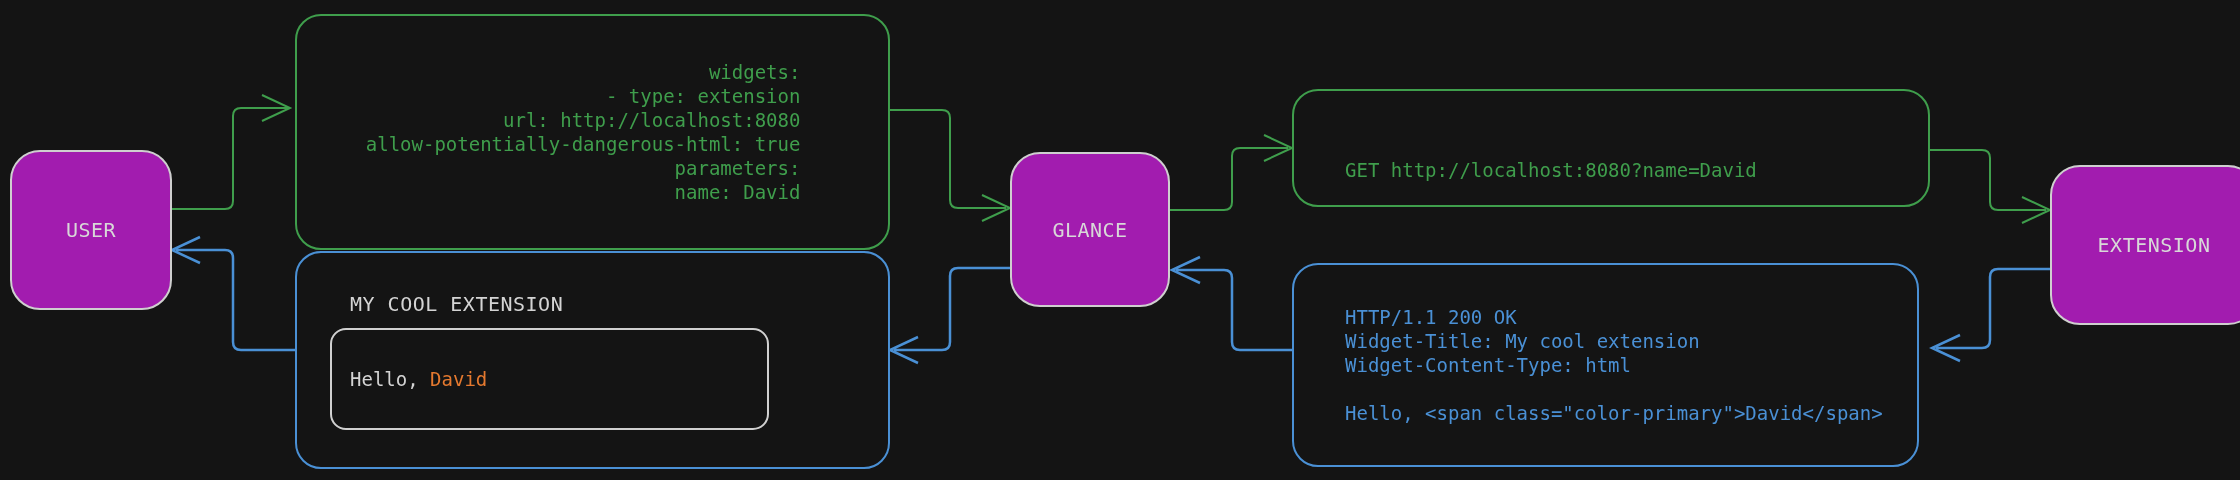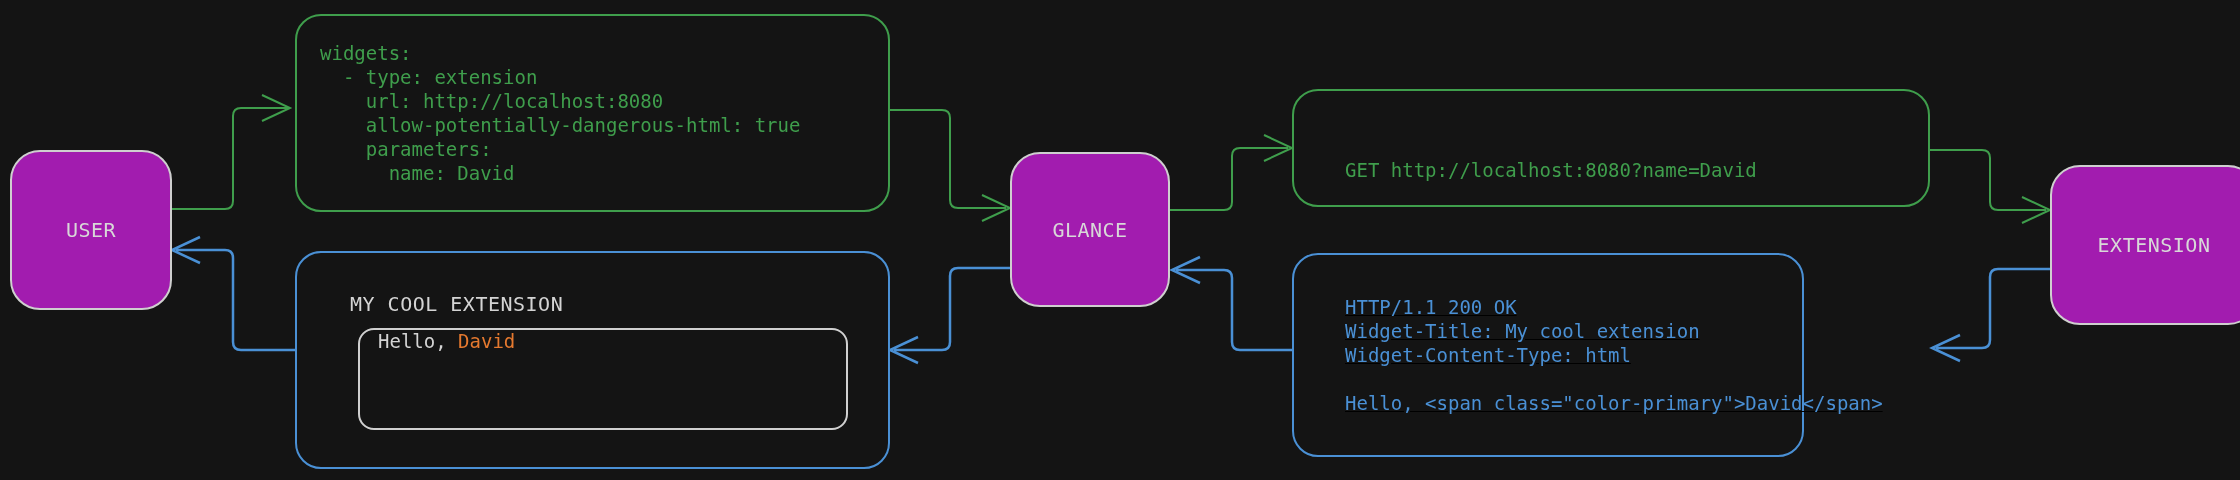--- a/index.html
+++ b/index.html
@@ -47,25 +47,25 @@
     font-family:"DejaVu Sans Mono", monospace;
     font-size:19px;
     line-height:24px;
     white-space:pre;
   }
   .msg-green{ border:2px solid #3f9e4c; }
   .msg-green pre{ color:#3f9e4c; }
   .msg-blue{ border:2px solid #4a90d5; }
   .msg-blue pre{ color:#4a90d5; }
 
-  .msg-config{ left:295px; top:14px; width:595px; height:198px; }
+  .msg-config{ left:295px; top:14px; width:595px; height:236px;text-align:right; }
   .msg-config pre{ padding-left:23px; }
   .msg-request{ left:1292px; top:89px; width:638px; height:118px; }
   .msg-request pre{ padding-left:51px;margin-top:44px; }
-  .msg-response{ left:1292px; top:253px; width:512px; height:204px;text-decoration:underline; }
+  .msg-response{ left:1292px; top:263px; width:627px; height:204px; }
   .msg-response pre{ padding-left:51px; }
 
   
   .widget-box{
     position:absolute;
     left:295px; top:251px; width:595px; height:218px;
     border:2px solid #4a90d5;
     border-radius:26px;
     background:#141414;
     box-sizing:border-box;
@@ -74,27 +74,26 @@
     position:absolute;
     left:53px; top:39px;
     color:#d4d4d4;
     font-size:20px;
     line-height:24px;
     letter-spacing:0.5px;
   }
   .widget-inner{
     position:absolute;
     left:33px; top:75px;
-    width:490px; height:102px;
+    width:439px; height:102px;
     border:2px solid #d0d0d0;
     border-radius:16px;
     display:flex;
-    align-items:flex-start;
+    align-items:center;
     box-sizing:border-box;
-    margin-left:28px;
   }
   .greeting{
     padding-left:18px;
     font-size:19px;
     color:#d4d4d4;
     white-space:pre;
   }
   .greeting .name{ color:#e5792f; }
 
   .edges{

